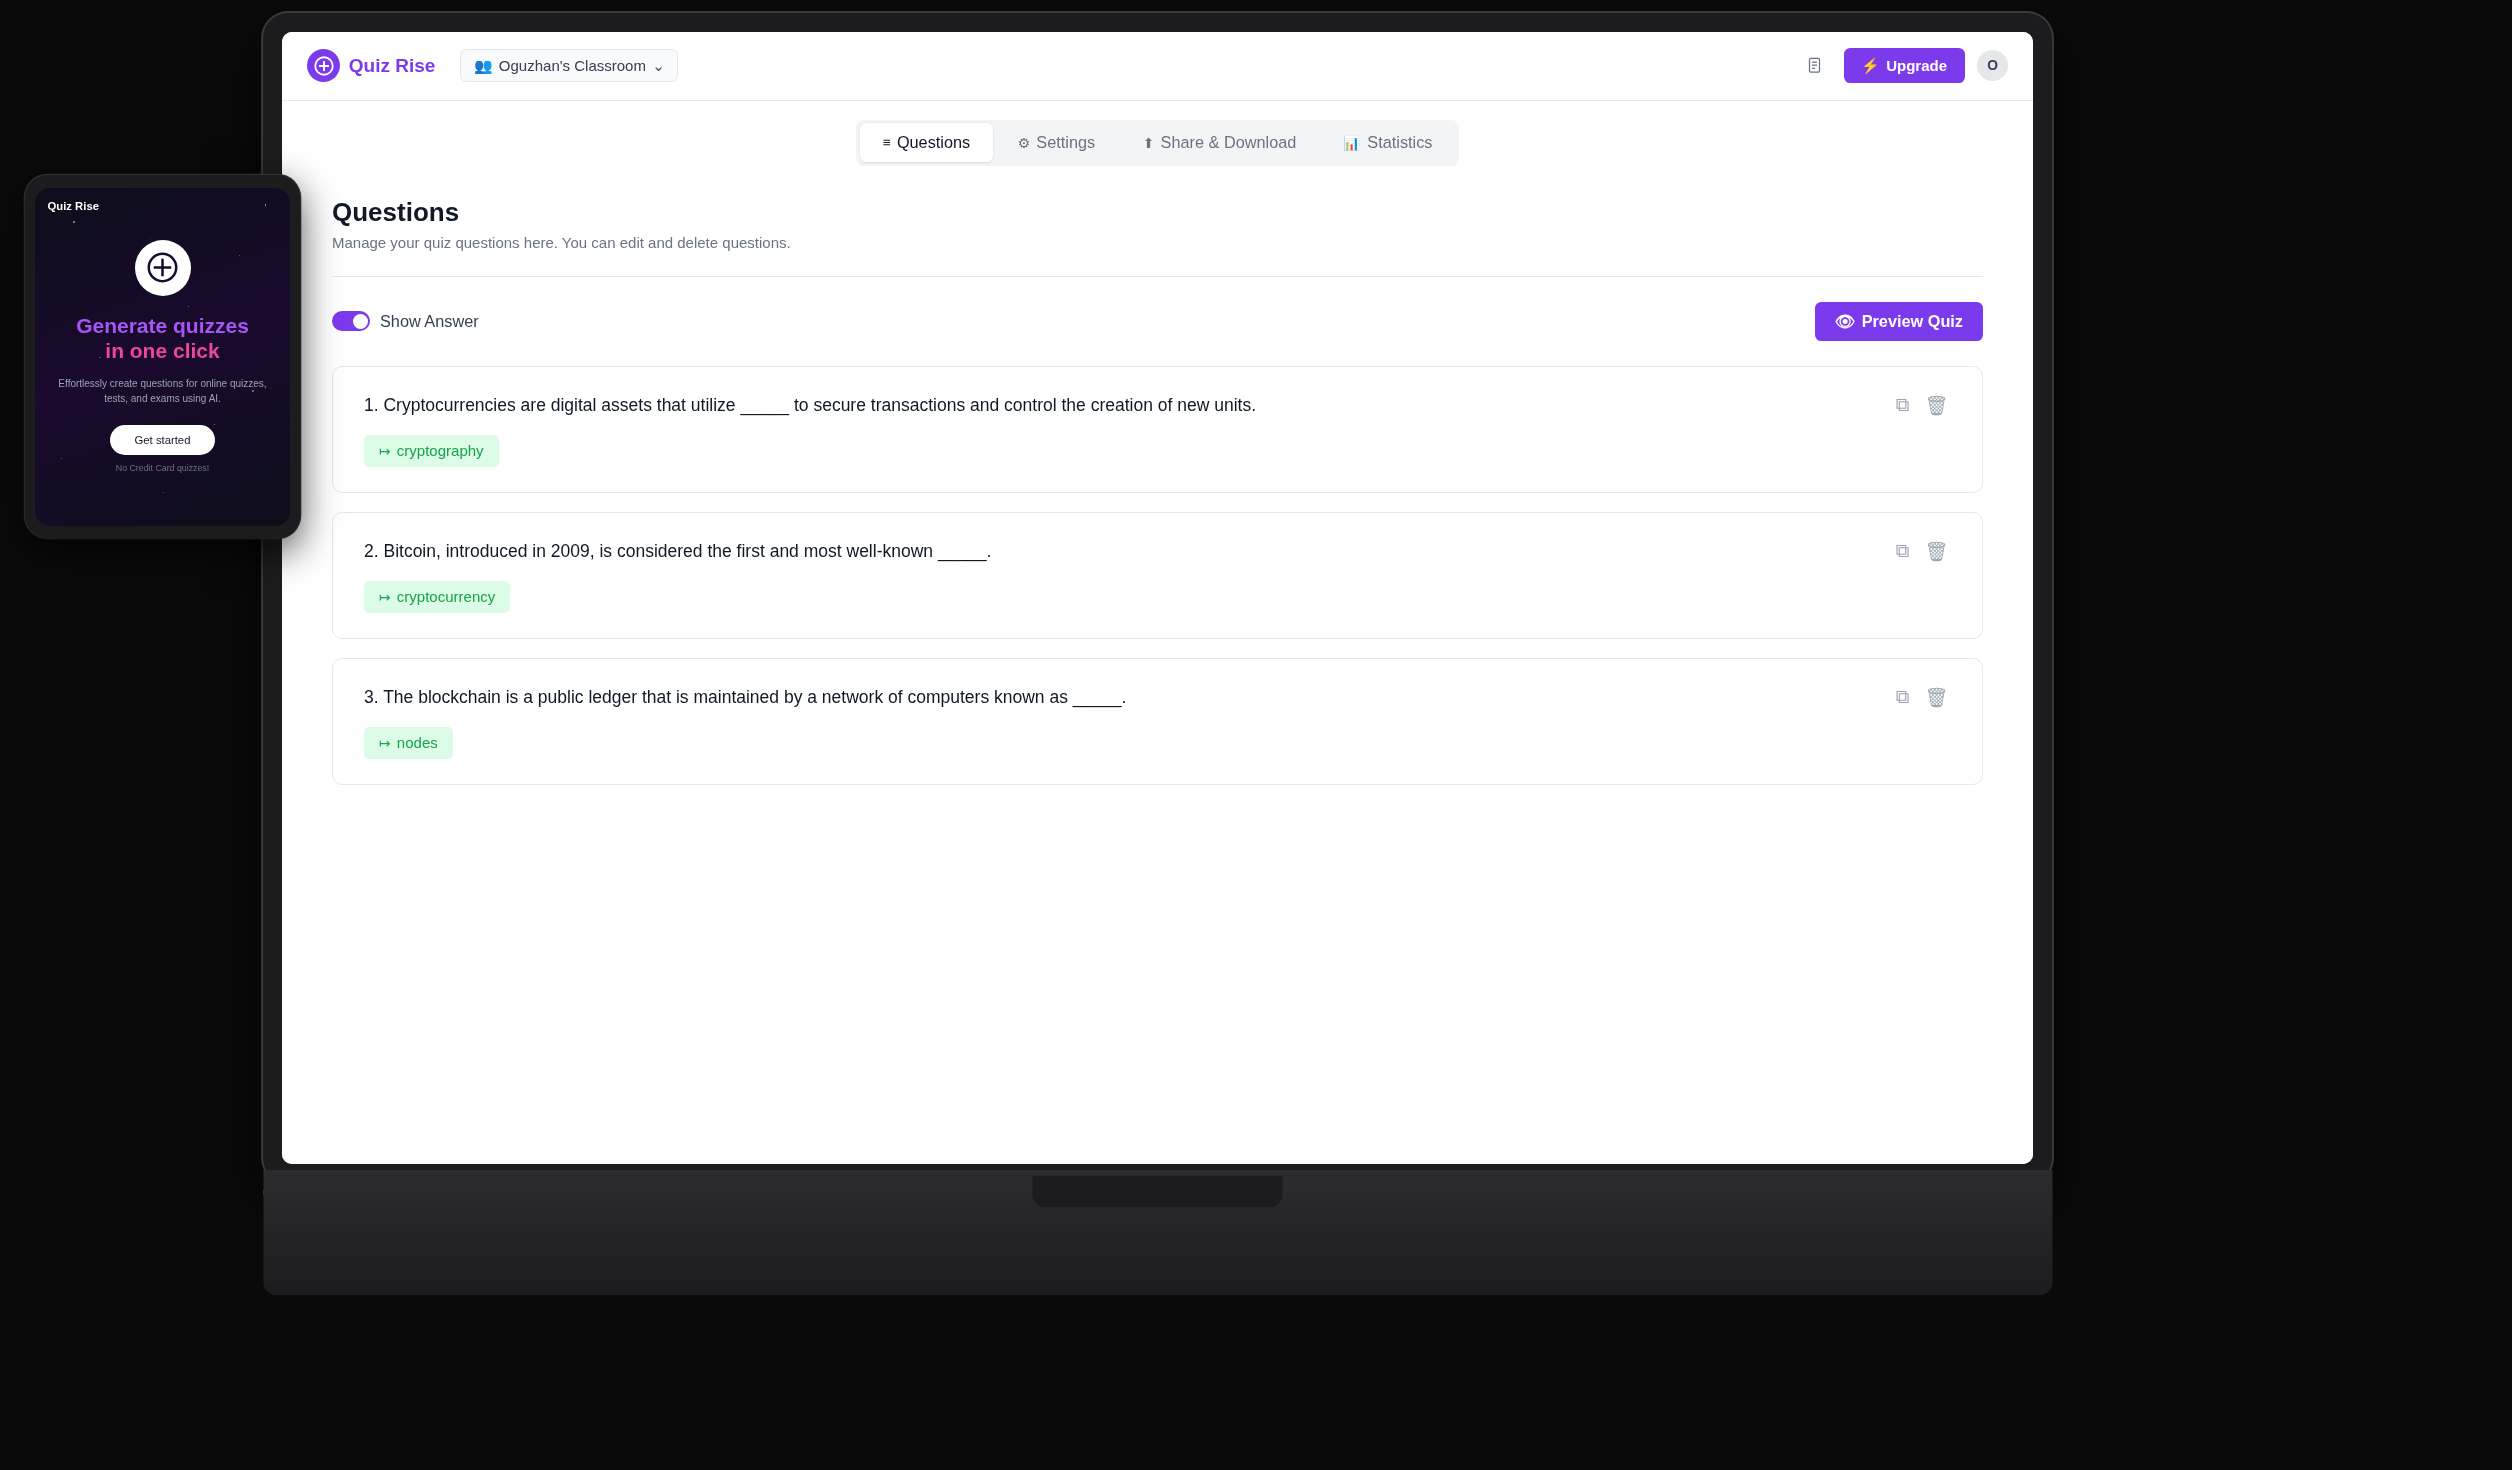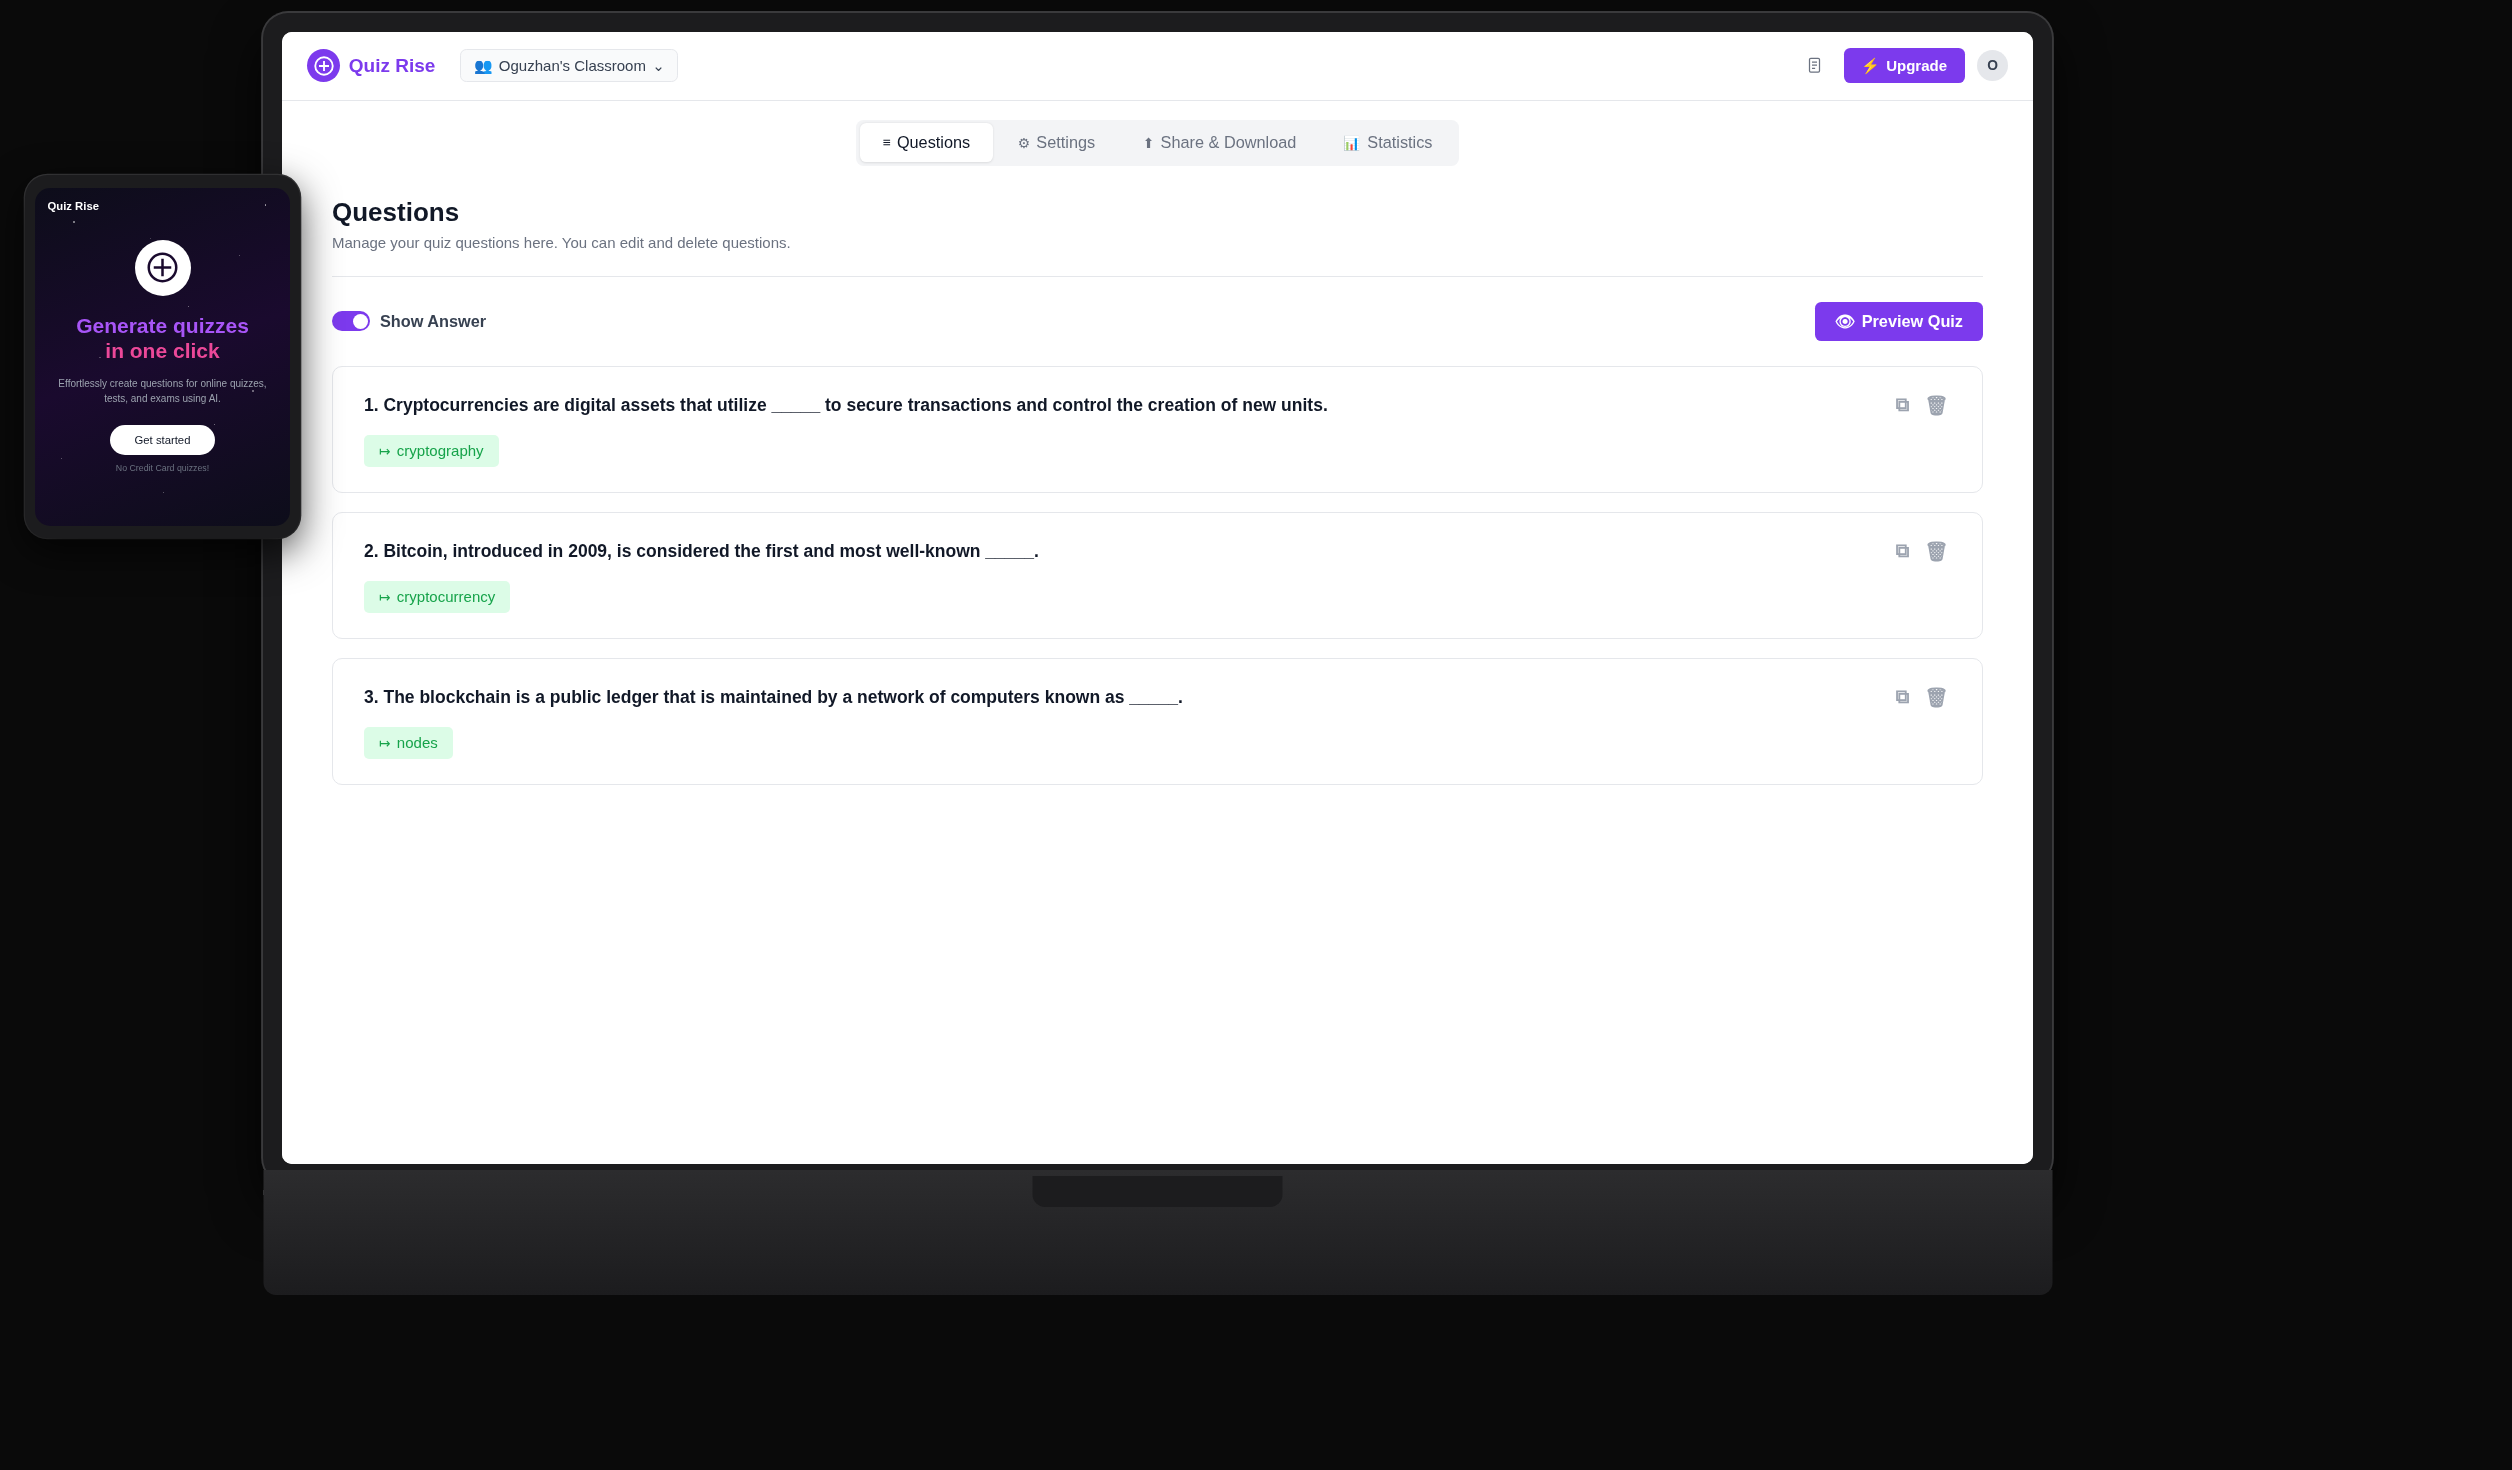--- a/index.html
+++ b/index.html
@@ -252,21 +252,21 @@
       top: 2.5px;
       right: 2.5px;
       width: 15px;
       height: 15px;
       background: white;
       border-radius: 50%;
     }
     .toggle-label {
       font-size: 16.3px;
       color: #374151;
-      font-weight: 700;
+      font-weight: 400;
     }
     .preview-btn {
       display: flex;
       align-items: center;
       gap: 6.3px;
       padding: 10px 20px;
       background: #7c3aed;
       color: white;
       border: none;
       border-radius: 6.3px;
@@ -281,21 +281,20 @@
       border: 0.6px solid #e5e7eb;
       border-radius: 10px;
       padding: 25px 31px;
       margin-bottom: 19px;
     }
     .question-header {
       display: flex;
       align-items: flex-start;
       justify-content: space-between;
       margin-bottom: 15px;
-      font-weight: bold;
     }
     .question-text {
       font-size: 17.5px;
       color: #111827;
       line-height: 1.5;
       flex: 1;
       margin-right: 25px;
     }
     .question-actions {
       display: flex;

